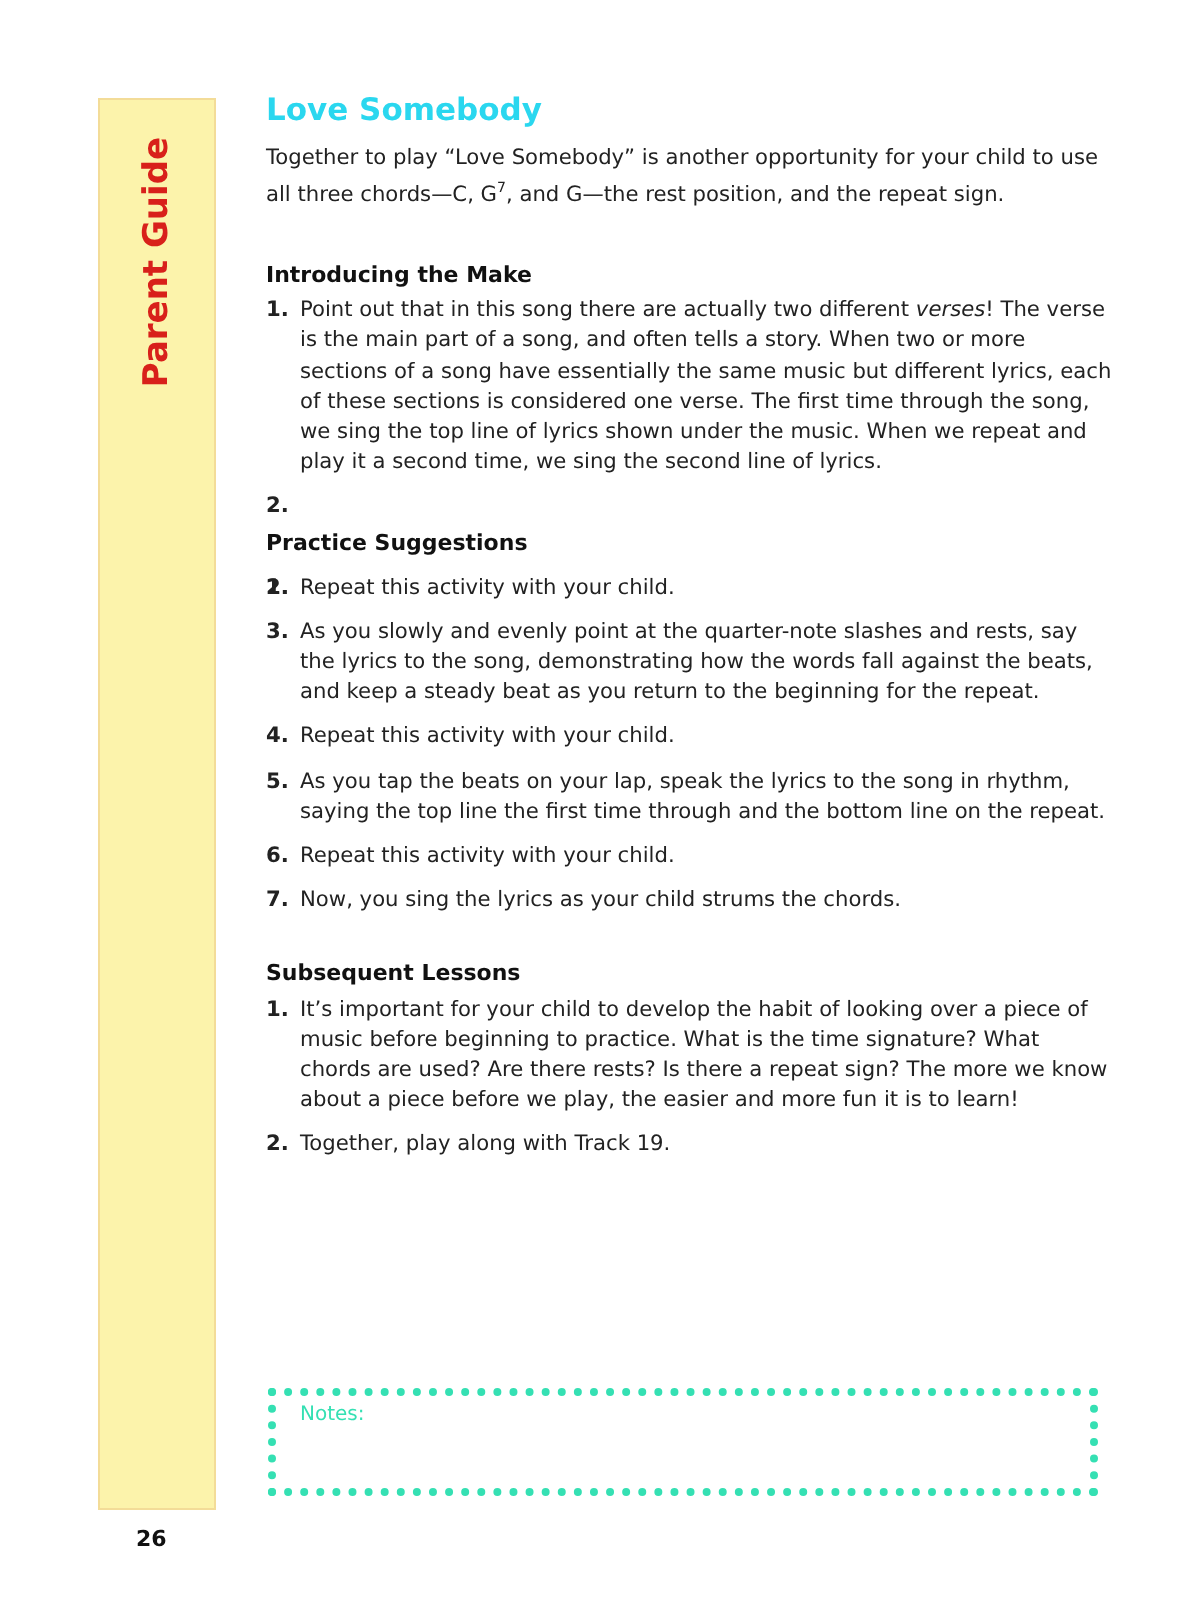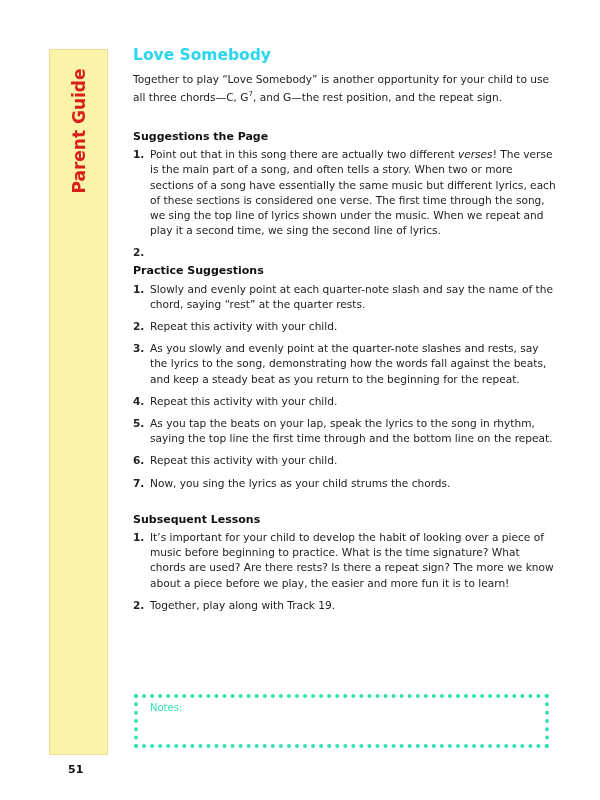--- a/index.html
+++ b/index.html
@@ -54,38 +54,38 @@
   </div>
 </div>
 
 <div class="content">
   <h1 class="title">Love Somebody</h1>
   <p class="intro"><span>Together to play “Love Somebody” is another opportunity for your child to use all three chords—C, G</span><sup>7</sup><span>, and G—the rest position, and the repeat sign.</span></p>
 
   <div style="height:24px"></div>
 
   <div>
-    <div class="section-head">Suggestions the Page</div>
+    <div class="section-head">Introducing the Make</div>
     <ol class="list">
       <li>
         <span class="num">1.</span>
         <span>Point out that in this song there are actually two different </span><em>verses</em><span>! The verse is the main part of a song, and often tells a story. When two or more sections of a song have essentially the same music but different lyrics, each of these sections is considered one verse. The first time through the song, we sing the top line of lyrics shown under the music. When we repeat and play it a second time, we sing the second line of lyrics.</span>
       </li>
       <li>
         <span class="num">2.</span>
       </li>
     </ol>
   </div>
 
   <div style="height:18px"></div>
 
   <div>
     <div class="section-head">Practice Suggestions</div>
     <ol class="list">
-      <li><span class="num">1.</span><span>Slowly and evenly point at each quarter-note slash and say the name of the chord, saying “rest” at the quarter rests.</span></li>
+      <li><span class="num">1.</span></li>
       <li><span class="num">2.</span><span>Repeat this activity with your child.</span></li>
       <li><span class="num">3.</span><span>As you slowly and evenly point at the quarter-note slashes and rests, say the lyrics to the song, demonstrating how the words fall against the beats, and keep a steady beat as you return to the beginning for the repeat.</span></li>
       <li><span class="num">4.</span><span>Repeat this activity with your child.</span></li>
       <li><span class="num">5.</span><span>As you tap the beats on your lap, speak the lyrics to the song in rhythm, saying the top line the first time through and the bottom line on the repeat.</span></li>
       <li><span class="num">6.</span><span>Repeat this activity with your child.</span></li>
       <li><span class="num">7.</span><span>Now, you sing the lyrics as your child strums the chords.</span></li>
     </ol>
   </div>
 
   <div style="height:14px"></div>
@@ -96,13 +96,13 @@
       <li><span class="num">1.</span><span>It’s important for your child to develop the habit of looking over a piece of music before beginning to practice. What is the time signature? What chords are used? Are there rests? Is there a repeat sign? The more we know about a piece before we play, the easier and more fun it is to learn!</span></li>
       <li><span class="num">2.</span><span>Together, play along with Track 19.</span></li>
     </ol>
   </div>
 </div>
 
 <div class="notes-box">
   <span class="notes-label">Notes:</span>
 </div>
 
-<div class="page-number">51</div>
+<div class="page-number">26</div>
 
 </body></html>

